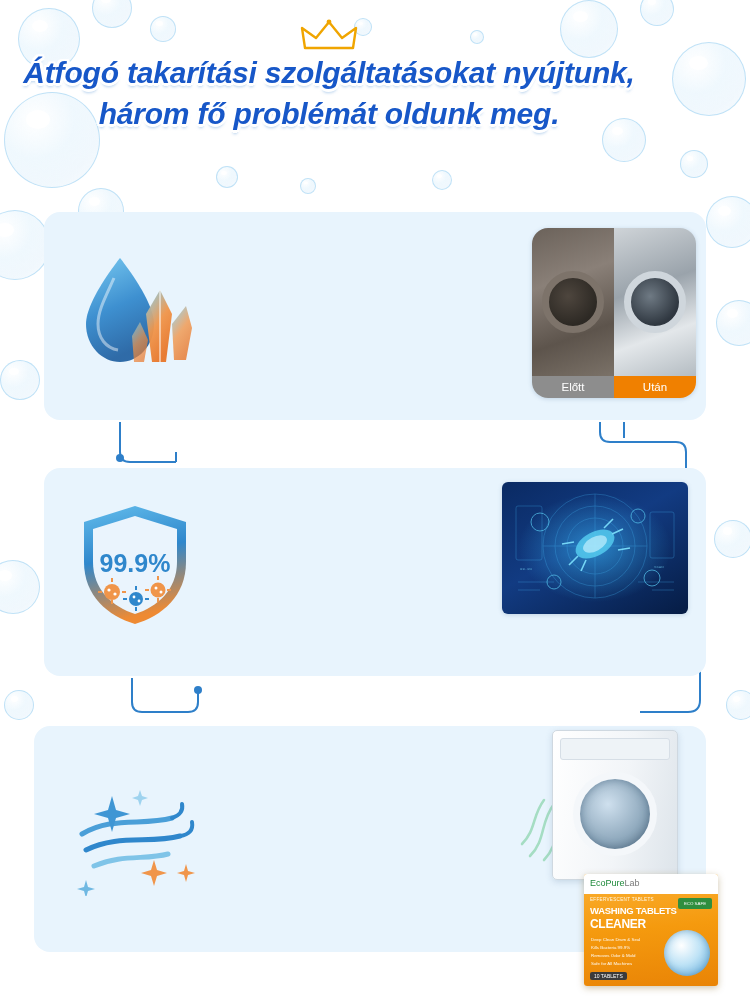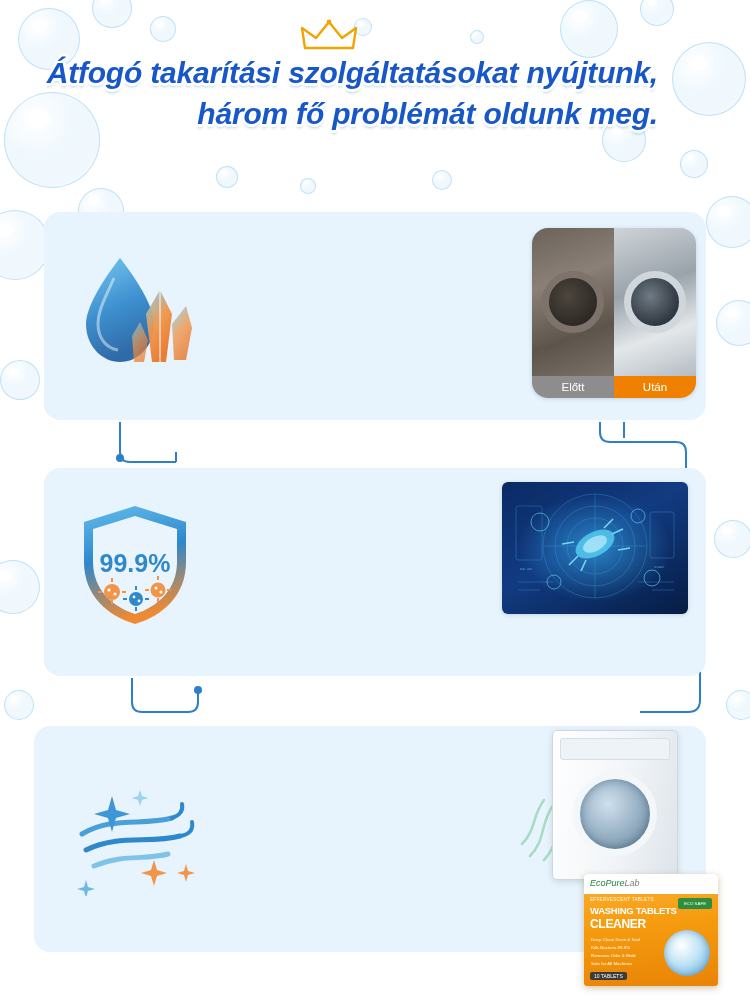--- a/index.html
+++ b/index.html
@@ -25,21 +25,21 @@
     left: 22%; top: 18%;
     width: 26%; height: 20%;
     border-radius: 50%;
     background: rgba(255,255,255,0.85);
   }
 
   
   .title-wrap {
     position: absolute;
     top: 52px; left: 0; width: 658px;
-    text-align: right;
+    text-align: center;
     z-index: 6;
   }
   .title-line {
     font-size: 30px;
     font-weight: bold;
     font-style: italic;
     color: #1757c8;
     letter-spacing: -0.2px;
     line-height: 1.38;
     text-shadow:
@@ -165,21 +165,21 @@
     border-radius: 3px;
     z-index: 6;
     box-shadow: 0 2px 7px rgba(120,90,20,0.35);
     overflow: hidden;
   }
   .pkg-top {
     position: absolute; left: 0; top: 0; width: 100%; height: 20px;
     background: #ffffff;
   }
   .pkg-logo { position: absolute; left: 6px; top: 4px; font-size: 9px; font-weight: bold; color: #1f8a3b; }
-  .pkg-logo span { color: #7a7a7a; font-weight: normal; font-style: italic; }
+  .pkg-logo span { color: #7a7a7a; font-weight: normal; }
   .pkg-sub { position: absolute; left: 6px; top: 23px; font-size: 4.6px; color: #fff7e2; letter-spacing: 0.3px; }
   .pkg-t1 { position: absolute; left: 6px; top: 31px; font-size: 9.5px; font-weight: bold; color: #ffffff; letter-spacing: -0.3px; }
   .pkg-t2 { position: absolute; left: 6px; top: 43px; font-size: 12px; font-weight: bold; color: #ffffff; letter-spacing: -0.3px; }
   .pkg-bullets { position: absolute; left: 7px; top: 62px; font-size: 4.4px; color: #fffaf0; line-height: 1.85; }
   .pkg-tabs { position: absolute; left: 6px; bottom: 6px; font-size: 5px; color: #fff; background: #3b3b3b; padding: 1px 4px; border-radius: 2px; }
   .pkg-ball {
     position: absolute; right: 8px; bottom: 10px;
     width: 46px; height: 46px; border-radius: 50%;
     background: radial-gradient(circle at 38% 34%, #ffffff 0%, #bfe3f6 45%, #5aa7d8 100%);
     box-shadow: inset 0 0 7px rgba(30,90,140,0.4);

